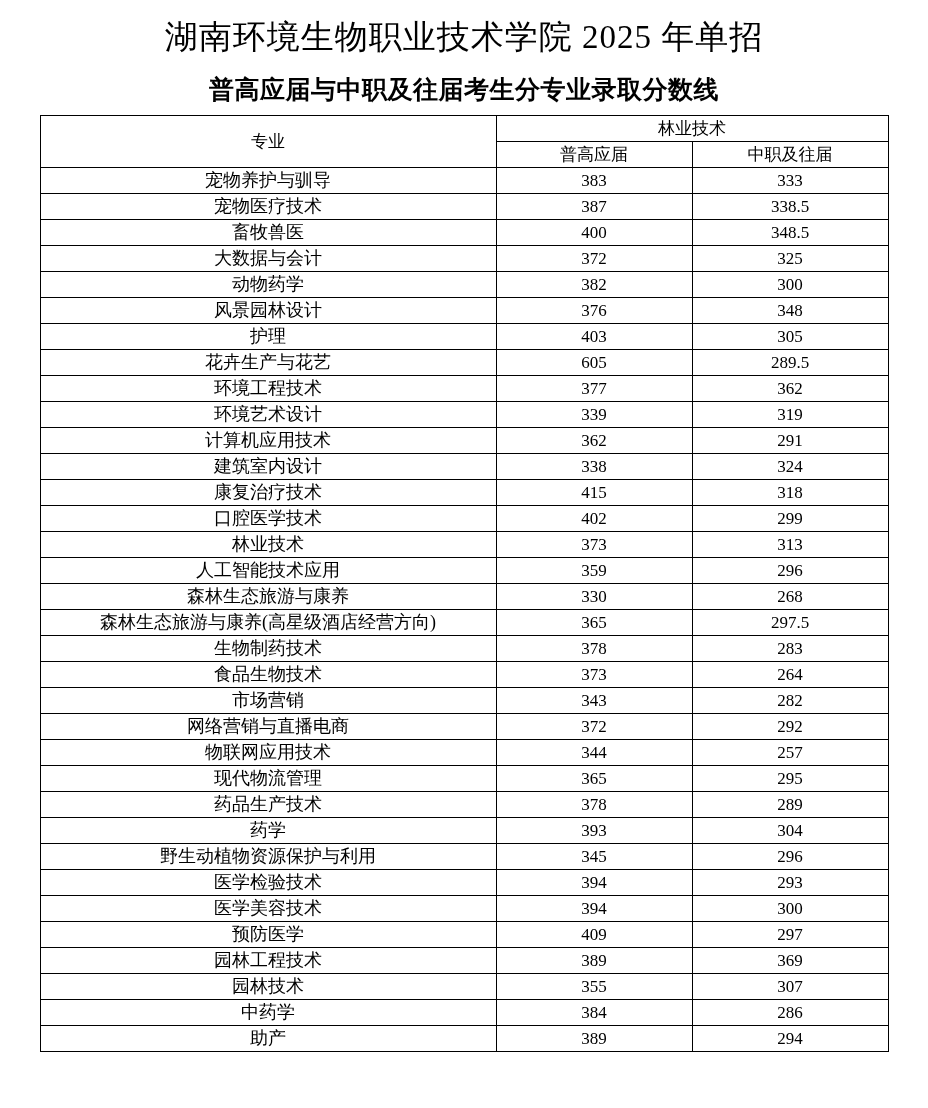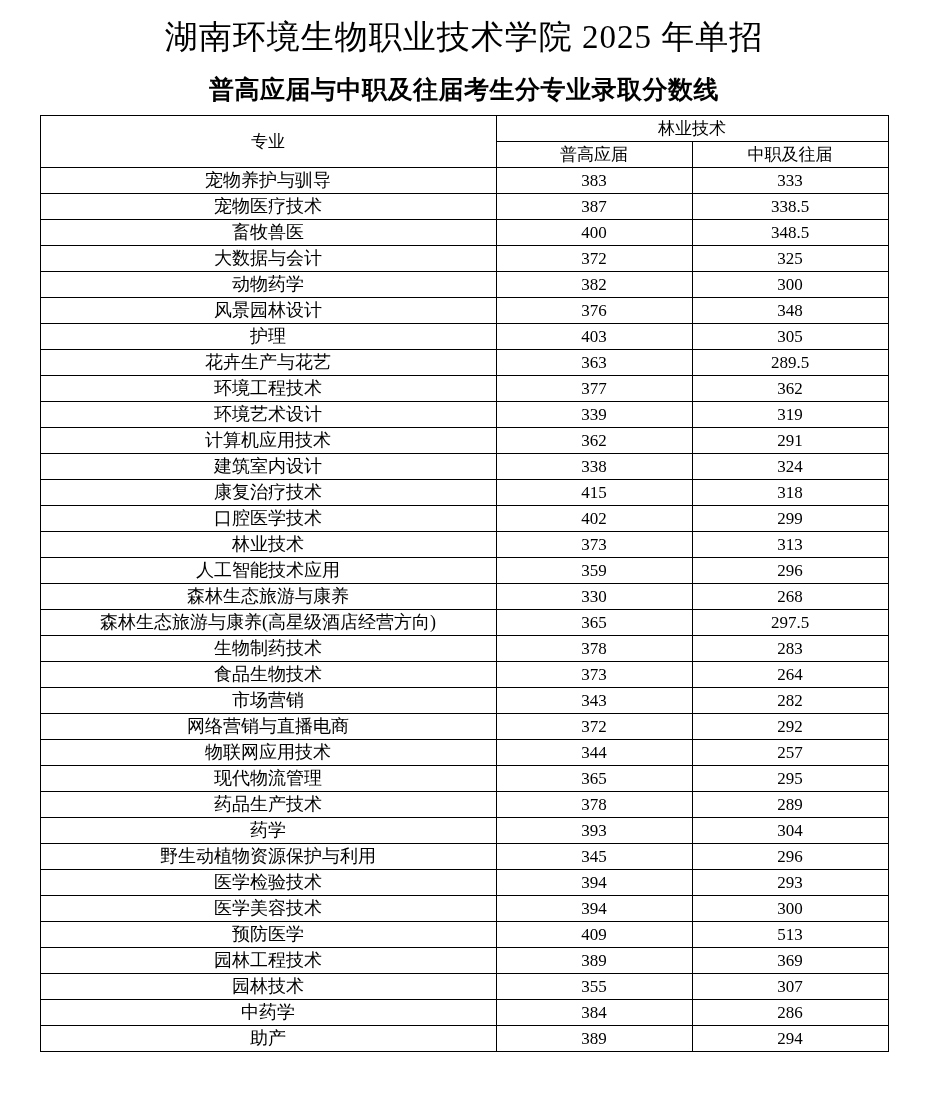--- a/index.html
+++ b/index.html
@@ -128,21 +128,21 @@
           <td class="num-cell">376</td>
           <td class="num-cell">348</td>
         </tr>
         <tr>
           <td class="major-cell">护理</td>
           <td class="num-cell">403</td>
           <td class="num-cell">305</td>
         </tr>
         <tr>
           <td class="major-cell">花卉生产与花艺</td>
-          <td class="num-cell">363</td>
+          <td class="num-cell">605</td>
           <td class="num-cell">289.5</td>
         </tr>
         <tr>
           <td class="major-cell">环境工程技术</td>
           <td class="num-cell">377</td>
           <td class="num-cell">362</td>
         </tr>
         <tr>
           <td class="major-cell">环境艺术设计</td>
           <td class="num-cell">339</td>
@@ -239,21 +239,21 @@
           <td class="num-cell">293</td>
         </tr>
         <tr>
           <td class="major-cell">医学美容技术</td>
           <td class="num-cell">394</td>
           <td class="num-cell">300</td>
         </tr>
         <tr>
           <td class="major-cell">预防医学</td>
           <td class="num-cell">409</td>
-          <td class="num-cell">513</td>
+          <td class="num-cell">297</td>
         </tr>
         <tr>
           <td class="major-cell">园林工程技术</td>
           <td class="num-cell">389</td>
           <td class="num-cell">369</td>
         </tr>
         <tr>
           <td class="major-cell">园林技术</td>
           <td class="num-cell">355</td>
           <td class="num-cell">307</td>

